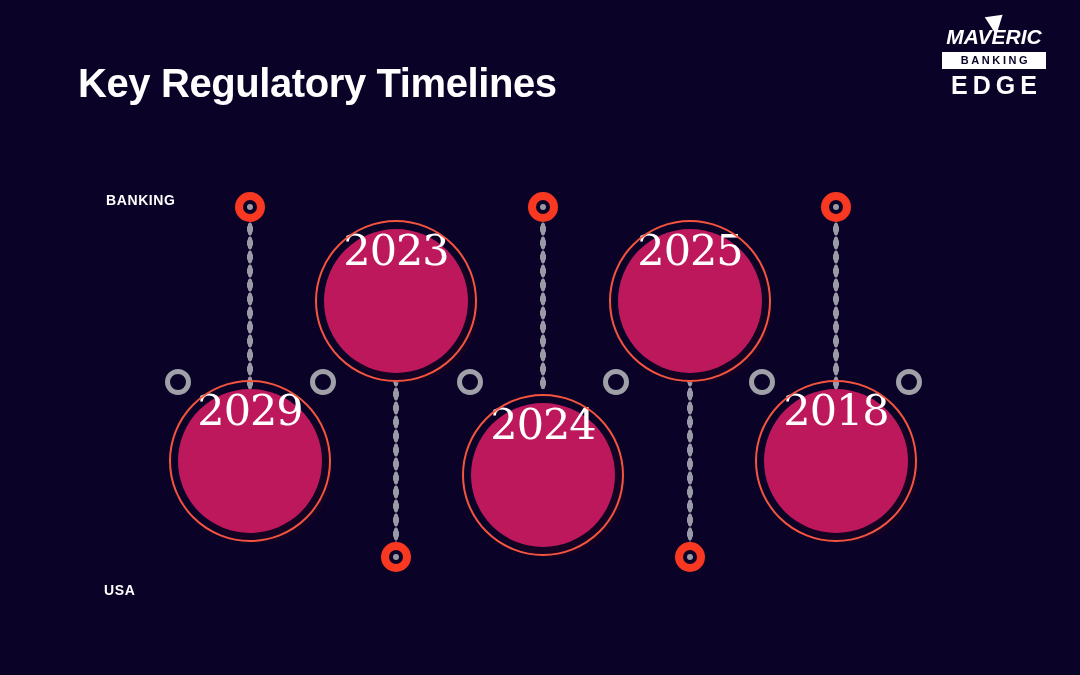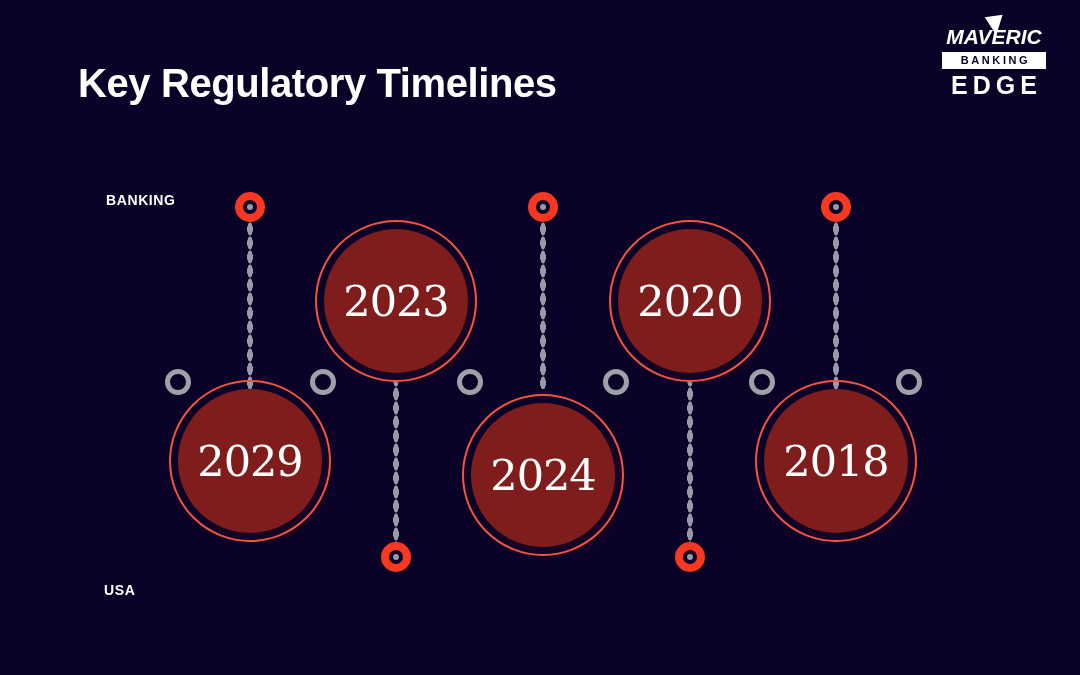--- a/index.html
+++ b/index.html
@@ -172,23 +172,22 @@
     border-radius: 50%;
     background: #150323;
   }
   .year-disc {
     position: absolute;
     left: 0;
     top: 0;
     width: 144px;
     height: 144px;
     border-radius: 50%;
-    background: #7f1d1d;
+    background: #be185d;
     display: flex;
-    align-items: center;
     justify-content: center;
   }
   .year-text {
     font-family: "DejaVu Serif", serif;
     font-size: 43px;
     font-weight: normal;
     color: #ffffff;
     letter-spacing: -1px;
     line-height: 1;
   }
@@ -272,21 +271,21 @@
       <div class="year-node" style="left: 543px; top: 475px;">
         <div class="year-shadow"></div>
         <div class="year-disc">
           <span class="year-text">2024</span>
         </div>
         <div class="year-outline"></div>
       </div>
       <div class="year-node" style="left: 690px; top: 301px;">
         <div class="year-shadow"></div>
         <div class="year-disc">
-          <span class="year-text">2020</span>
+          <span class="year-text">2025</span>
         </div>
         <div class="year-outline"></div>
       </div>
       <div class="year-node" style="left: 836px; top: 461px;">
         <div class="year-shadow"></div>
         <div class="year-disc">
           <span class="year-text">2018</span>
         </div>
         <div class="year-outline"></div>
       </div>

